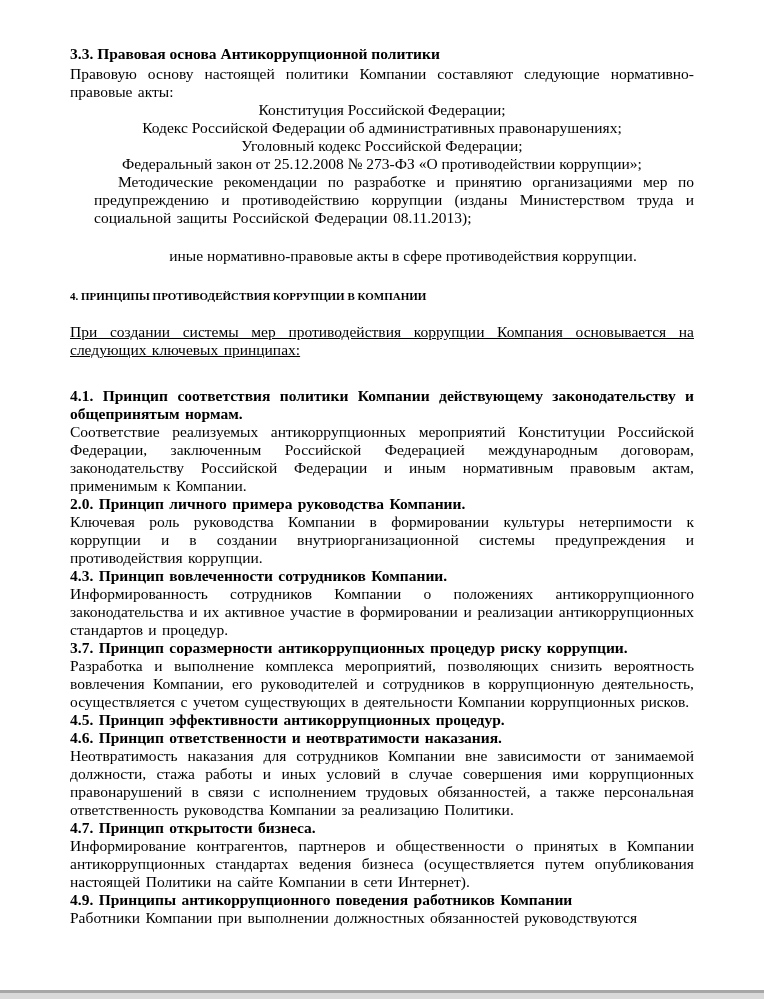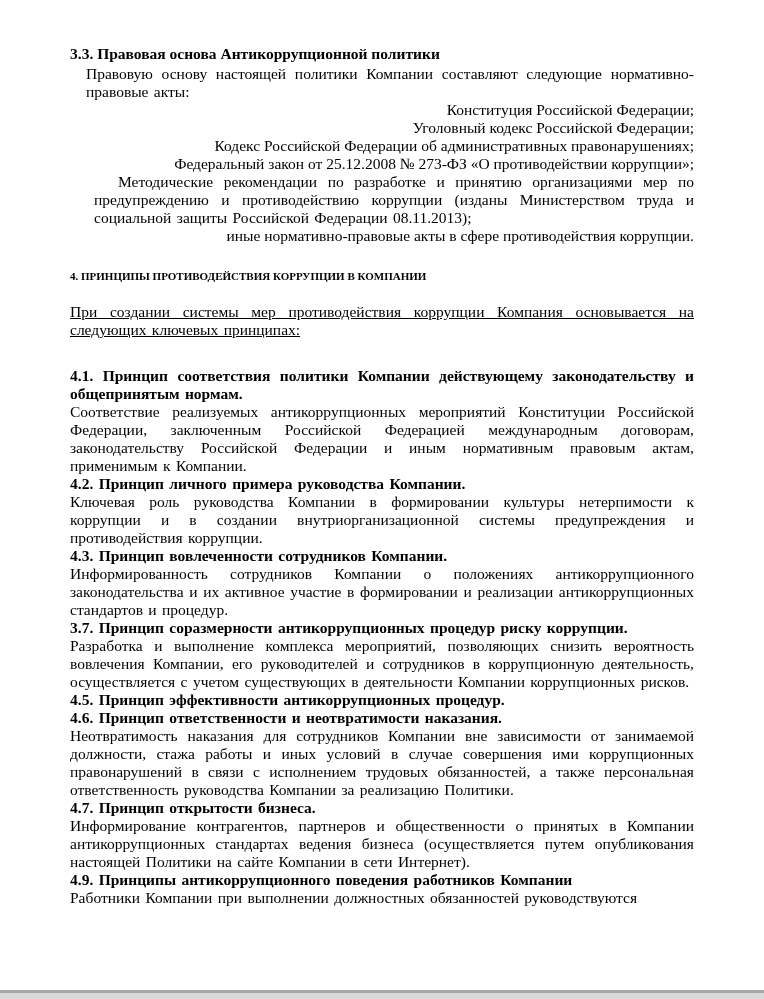--- a/index.html
+++ b/index.html
@@ -25,39 +25,39 @@
     overflow: hidden;
   }
   .doc {
     font-size: 15.5px;
     line-height: 18px;
   }
   p { margin: 0; }
   .para {
     text-align: justify;
     word-spacing: 1.5px;
-    margin-left: 16px;
   }
   .subheading {
     font-weight: bold;
     text-align: left;
     margin-bottom: 2px;
   }
   .legal-act {
-    text-align: right;
+    text-align: center;
   }
   .legal-act-hang {
     text-align: justify;
     word-spacing: 1.5px;
     margin-left: 24px;
     text-indent: 24px;
   }
   .legal-act-last {
-    text-align: right;
+    text-align: center;
     margin-left: 42px;
+    margin-top: 20px;
   }
   .main-heading {
     font-weight: bold;
     font-size: 11px;
     line-height: 20px;
     text-align: left;
     margin: 21px 0 17px 0;
   }
   .section-intro {
     text-align: justify;
@@ -86,35 +86,35 @@
 </style>
 </head>
 <body>
 
 <div class="page doc">
 
   <p class="subheading">3.3. Правовая основа Антикоррупционной политики</p>
   <p class="para">Правовую основу настоящей политики Компании составляют следующие нормативно-правовые акты:</p>
 
   <p class="legal-act">Конституция Российской Федерации;</p>
+  <p class="legal-act">Кодекс Российской Федерации об административных правонарушениях;</p>
   <p class="legal-act">Уголовный кодекс Российской Федерации;</p>
-  <p class="legal-act">Кодекс Российской Федерации об административных правонарушениях;</p>
   <p class="legal-act">Федеральный закон от 25.12.2008 № 273-ФЗ «О противодействии коррупции»;</p>
   <p class="legal-act-hang">Методические рекомендации по разработке и принятию организациями мер по предупреждению и противодействию коррупции (изданы Министерством труда и социальной защиты Российской Федерации 08.11.2013);</p>
   <p class="legal-act-last">иные нормативно-правовые акты в сфере противодействия коррупции.</p>
 
   <p class="main-heading">4. ПРИНЦИПЫ ПРОТИВОДЕЙСТВИЯ КОРРУПЦИИ В КОМПАНИИ</p>
   <p class="section-intro">При создании системы мер противодействия коррупции Компания основывается на следующих ключевых принципах:</p>
 
   <div class="principle">
     <p class="principle-title">4.1. Принцип соответствия политики Компании действующему законодательству и общепринятым нормам.</p>
     <p class="principle-body">Соответствие реализуемых антикоррупционных мероприятий Конституции Российской Федерации, заключенным Российской Федерацией международным договорам, законодательству Российской Федерации и иным нормативным правовым актам, применимым к Компании.</p>
   </div>
   <div class="principle">
-    <p class="principle-title">4.2. Принцип личного примера руководства Компании.</p>
+    <p class="principle-title">2.0. Принцип личного примера руководства Компании.</p>
     <p class="principle-body">Ключевая роль руководства Компании в формировании культуры нетерпимости к коррупции и в создании внутриорганизационной системы предупреждения и противодействия коррупции.</p>
   </div>
   <div class="principle">
     <p class="principle-title">4.3. Принцип вовлеченности сотрудников Компании.</p>
     <p class="principle-body">Информированность сотрудников Компании о положениях антикоррупционного законодательства и их активное участие в формировании и реализации антикоррупционных стандартов и процедур.</p>
   </div>
   <div class="principle">
     <p class="principle-title">3.7. Принцип соразмерности антикоррупционных процедур риску коррупции.</p>
     <p class="principle-body">Разработка и выполнение комплекса мероприятий, позволяющих снизить вероятность вовлечения Компании, его руководителей и сотрудников в коррупционную деятельность, осуществляется с учетом существующих в деятельности Компании коррупционных рисков.</p>
   </div>

